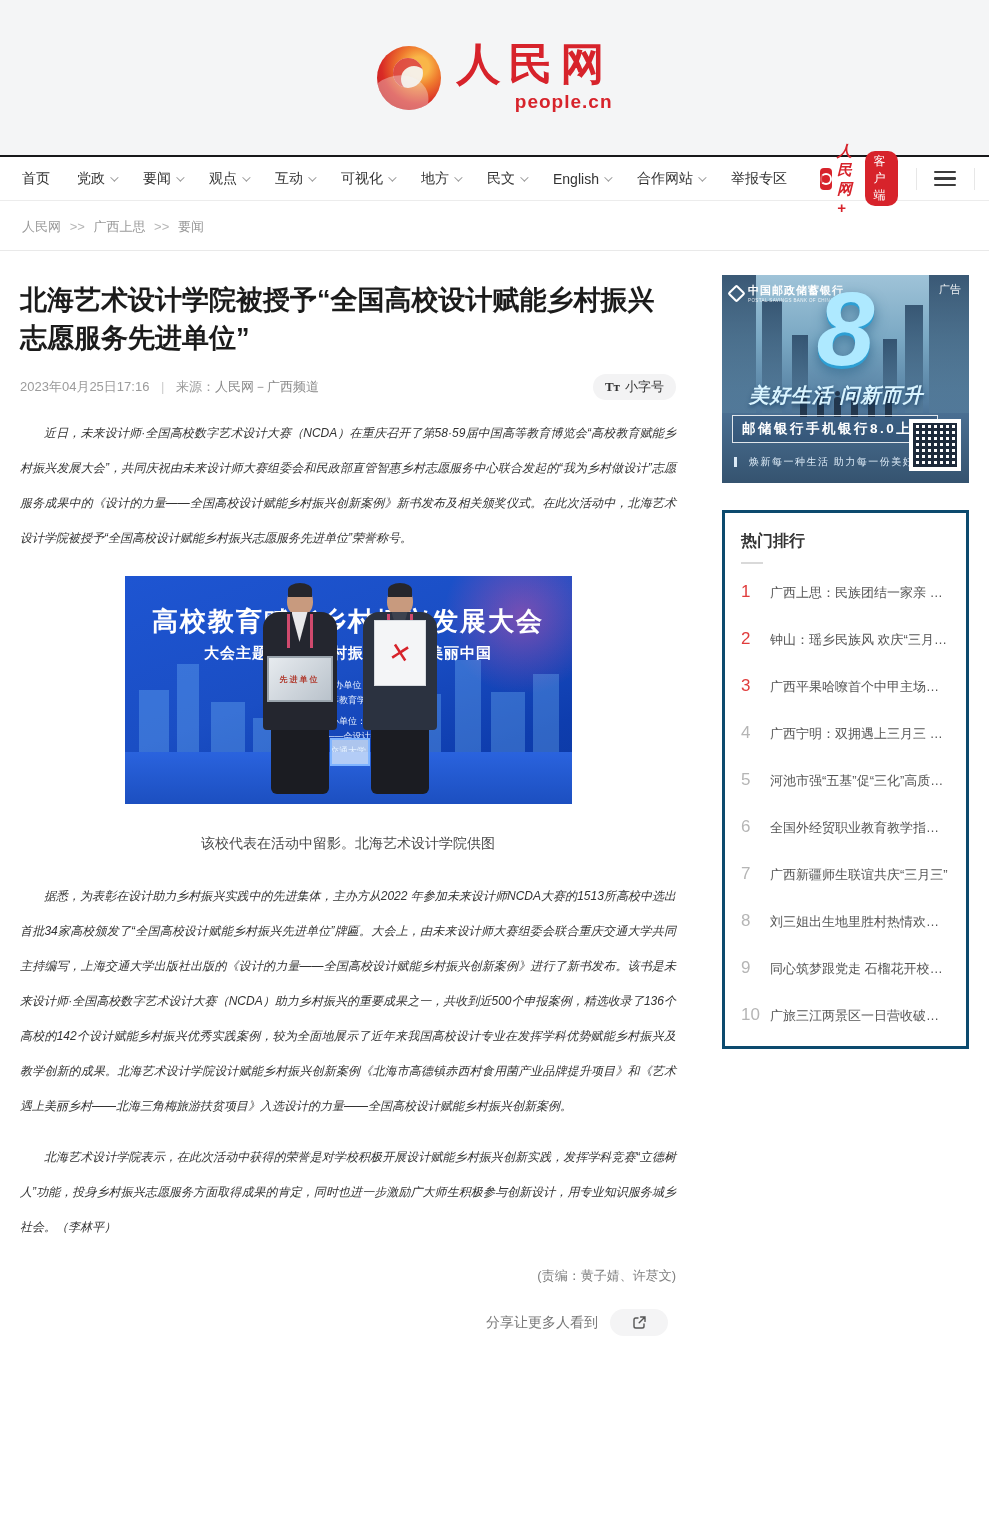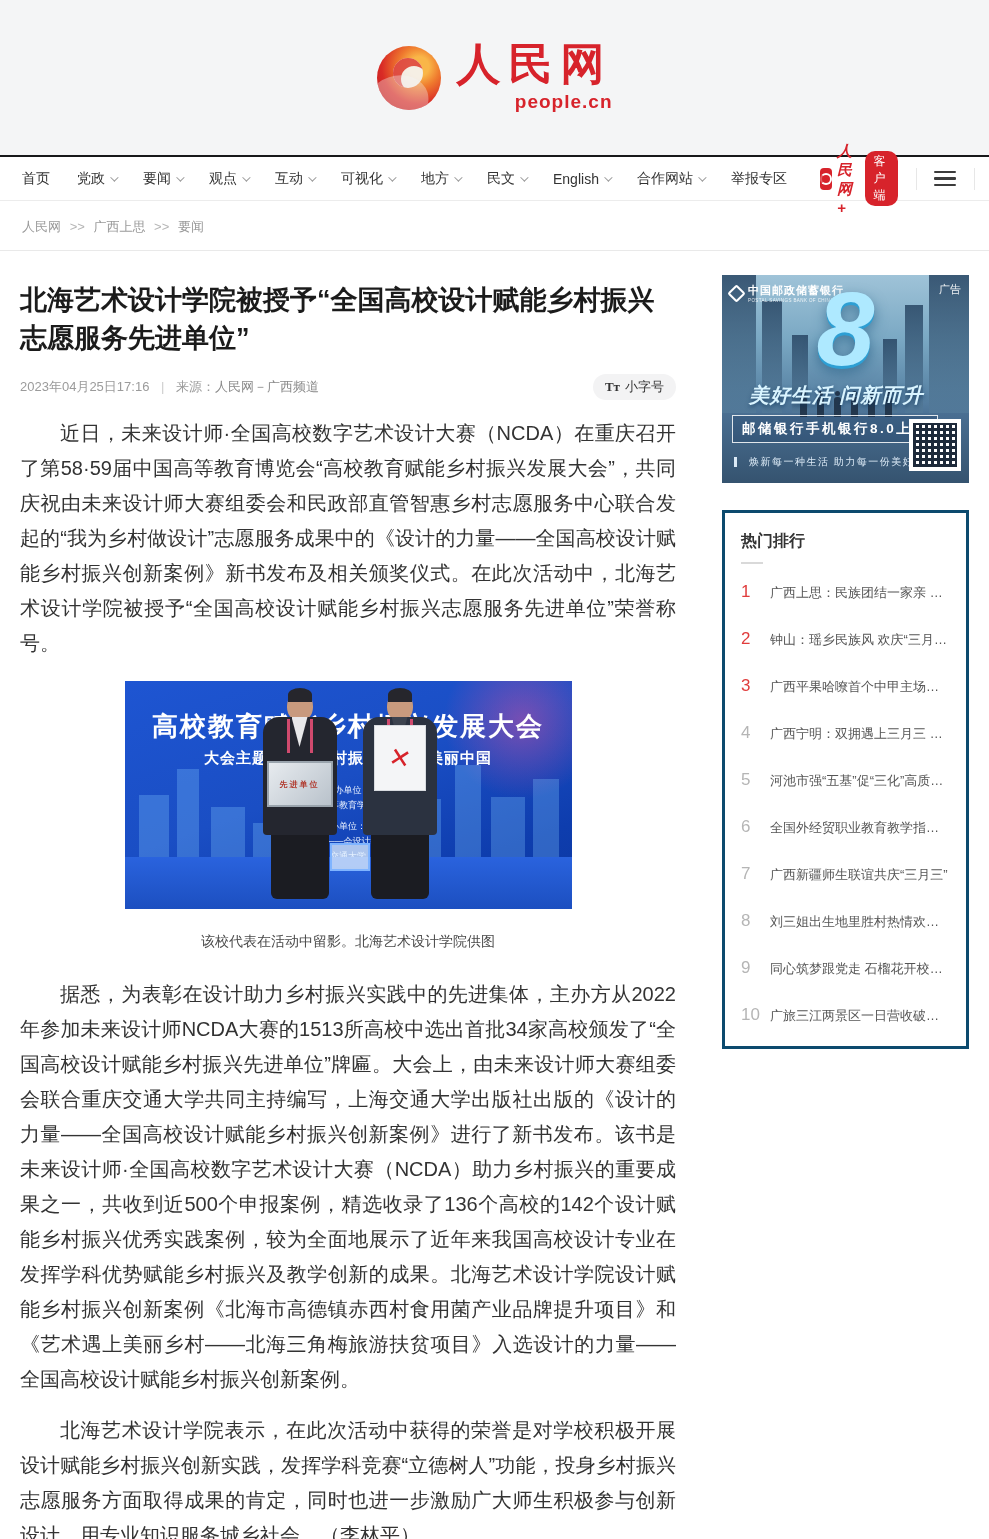--- a/index.html
+++ b/index.html
@@ -46,21 +46,21 @@
   .col-side { width:247px; flex:0 0 247px; }
   
   .art-title { margin-top:30px; font-size:27px; line-height:38px; font-weight:700; color:#1b1b1b; }
   .meta-row { margin-top:17px; display:flex; justify-content:space-between; align-items:center; }
   .meta-left { font-size:13px; color:#9b9b9b; }
   .meta-left .src { color:#8a8a8a; text-decoration:none; cursor:pointer; }
   .meta-left .bar { margin:0 8px; color:#ccc; }
   .font-pill { background:#f3f3f4; border-radius:14px; padding:4px 12px; font-size:13px; color:#333;
     display:flex; align-items:center; gap:5px; cursor:pointer; }
   .font-pill .tt { font-family:"Liberation Serif","DejaVu Serif",serif; font-weight:700; }
-  .art-body p { margin-top:16px; font-size:20px; line-height:35px; text-align:justify; text-indent:2em; color:#333; }
+  .art-body p { margin-top:16px; font-size:12px; line-height:35px; text-align:justify; text-indent:2em; color:#333;font-style:italic; }
   
   .figure { width:447px; height:228px; margin:20px auto 12px; position:relative; overflow:hidden;
     background:linear-gradient(160deg,#1e55d2 0%,#1a4ec4 45%,#0e3dae 78%,#0c38a0 100%); }
   .figure .glow { position:absolute; right:-40px; top:-40px; width:180px; height:160px; border-radius:50%;
     background:radial-gradient(circle,rgba(233,80,160,.45),rgba(233,80,160,0) 65%); }
   .ph-headline { position:absolute; top:28px; width:100%; text-align:center; color:#fff; font-size:26px; font-weight:900; letter-spacing:2px; }
   .ph-sub { position:absolute; top:68px; width:100%; text-align:center; color:#fff; font-size:15px; font-weight:700; letter-spacing:1px; }
   .ph-org { position:absolute; top:102px; width:100%; text-align:center; color:#e8f1ff; font-size:9px; line-height:15px; }
   .skyline { position:absolute; bottom:52px; left:0; width:100%; height:110px; }
   .skyline div { position:absolute; bottom:0; background:rgba(130,200,255,.30); }
@@ -74,21 +74,21 @@
   .p-shirt { position:absolute; top:0; left:50%; transform:translateX(-50%); width:16px; height:30px; background:#e8e8ea; clip-path:polygon(0 0,100% 0,50% 100%); }
   .p-lanyard { position:absolute; top:2px; left:50%; transform:translateX(-50%); width:26px; height:34px;
     border-left:3px solid #d04a6e; border-right:3px solid #d04a6e; }
   .p-legs { width:58px; height:64px; margin:0 auto; background:#1b1c22; border-radius:0 0 6px 6px; }
   .plaque { position:absolute; bottom:28px; left:50%; transform:translateX(-50%); width:66px; height:46px;
     background:linear-gradient(135deg,#e7ebef,#b9c2cb); border:2px solid #9aa4ad; display:flex; align-items:center; justify-content:center;
     color:#b03a2e; font-size:8px; font-weight:700; letter-spacing:2px; }
   .book { position:absolute; bottom:44px; left:50%; transform:translateX(-50%); width:52px; height:66px;
     background:#f4f5f7; border:1px solid #d8dbe0; display:flex; align-items:center; justify-content:center; }
   .book span { color:#d7232b; font-size:26px; font-weight:900; transform:rotate(12deg); }
-  .caption { margin-top:24px; text-align:center; font-size:14px; color:#4a4a4a; }
+  .caption { margin-top:31px; text-align:center; font-size:14px; color:#4a4a4a; }
   .editor { margin-top:22px; text-align:right; font-size:13px; color:#808080; }
   .share-row { margin-top:24px; display:flex; justify-content:flex-end; align-items:center; gap:12px; padding-right:8px; }
   .share-label { font-size:14px; color:#777; }
   .share-btn { width:58px; height:27px; background:#f4f4f5; border-radius:14px; border:none; cursor:pointer;
     display:flex; align-items:center; justify-content:center; }
   
   .ad { margin-top:24px; width:247px; height:208px; position:relative; overflow:hidden; cursor:pointer;
     background:linear-gradient(180deg,#9fc3d8 0%,#7ba9c4 30%,#5c87a8 55%,#3d5f85 78%,#2c4a6e 100%); }
   .ad-bld { position:absolute; top:0; bottom:60px; background:linear-gradient(180deg,rgba(40,70,100,.85),rgba(90,130,160,.55)); }
   .ad-road { position:absolute; bottom:0; width:100%; height:70px; background:linear-gradient(180deg,#4a6f92,#35536f); }
@@ -268,20 +268,21 @@
           <div class="p-legs"></div>
         </div>
       </div>
 
       <div class="caption">该校代表在活动中留影。北海艺术设计学院供图</div>
 
       <p style="margin-top:26px;">据悉，为表彰在设计助力乡村振兴实践中的先进集体，主办方从2022 年参加未来设计师NCDA大赛的1513所高校中选出首批34家高校颁发了“全国高校设计赋能乡村振兴先进单位”牌匾。大会上，由未来设计师大赛组委会联合重庆交通大学共同主持编写，上海交通大学出版社出版的《设计的力量——全国高校设计赋能乡村振兴创新案例》进行了新书发布。该书是未来设计师·全国高校数字艺术设计大赛（NCDA）助力乡村振兴的重要成果之一，共收到近500个申报案例，精选收录了136个高校的142个设计赋能乡村振兴优秀实践案例，较为全面地展示了近年来我国高校设计专业在发挥学科优势赋能乡村振兴及教学创新的成果。北海艺术设计学院设计赋能乡村振兴创新案例《北海市高德镇赤西村食用菌产业品牌提升项目》和《艺术遇上美丽乡村——北海三角梅旅游扶贫项目》入选设计的力量——全国高校设计赋能乡村振兴创新案例。</p>
       <p>北海艺术设计学院表示，在此次活动中获得的荣誉是对学校积极开展设计赋能乡村振兴创新实践，发挥学科竞赛“立德树人”功能，投身乡村振兴志愿服务方面取得成果的肯定，同时也进一步激励广大师生积极参与创新设计，用专业知识服务城乡社会。（李林平）</p>
     </div>
 
+    <div class="editor">(责编：黄子婧、许荩文)</div>
 
     <div class="share-row">
       <span class="share-label">分享让更多人看到</span>
       <button class="share-btn">
         <svg width="15" height="15" viewBox="0 0 15 15">
           <path d="M6 3 H3.8 C2.8 3 2 3.8 2 4.8 V11.2 C2 12.2 2.8 13 3.8 13 H10.2 C11.2 13 12 12.2 12 11.2 V9" fill="none" stroke="#555" stroke-width="1.4" stroke-linecap="round"></path>
           <path d="M8.6 2 H13 V6.4 M13 2 L7.2 7.8" fill="none" stroke="#555" stroke-width="1.4" stroke-linecap="round"></path>
         </svg>
       </button>
     </div>

